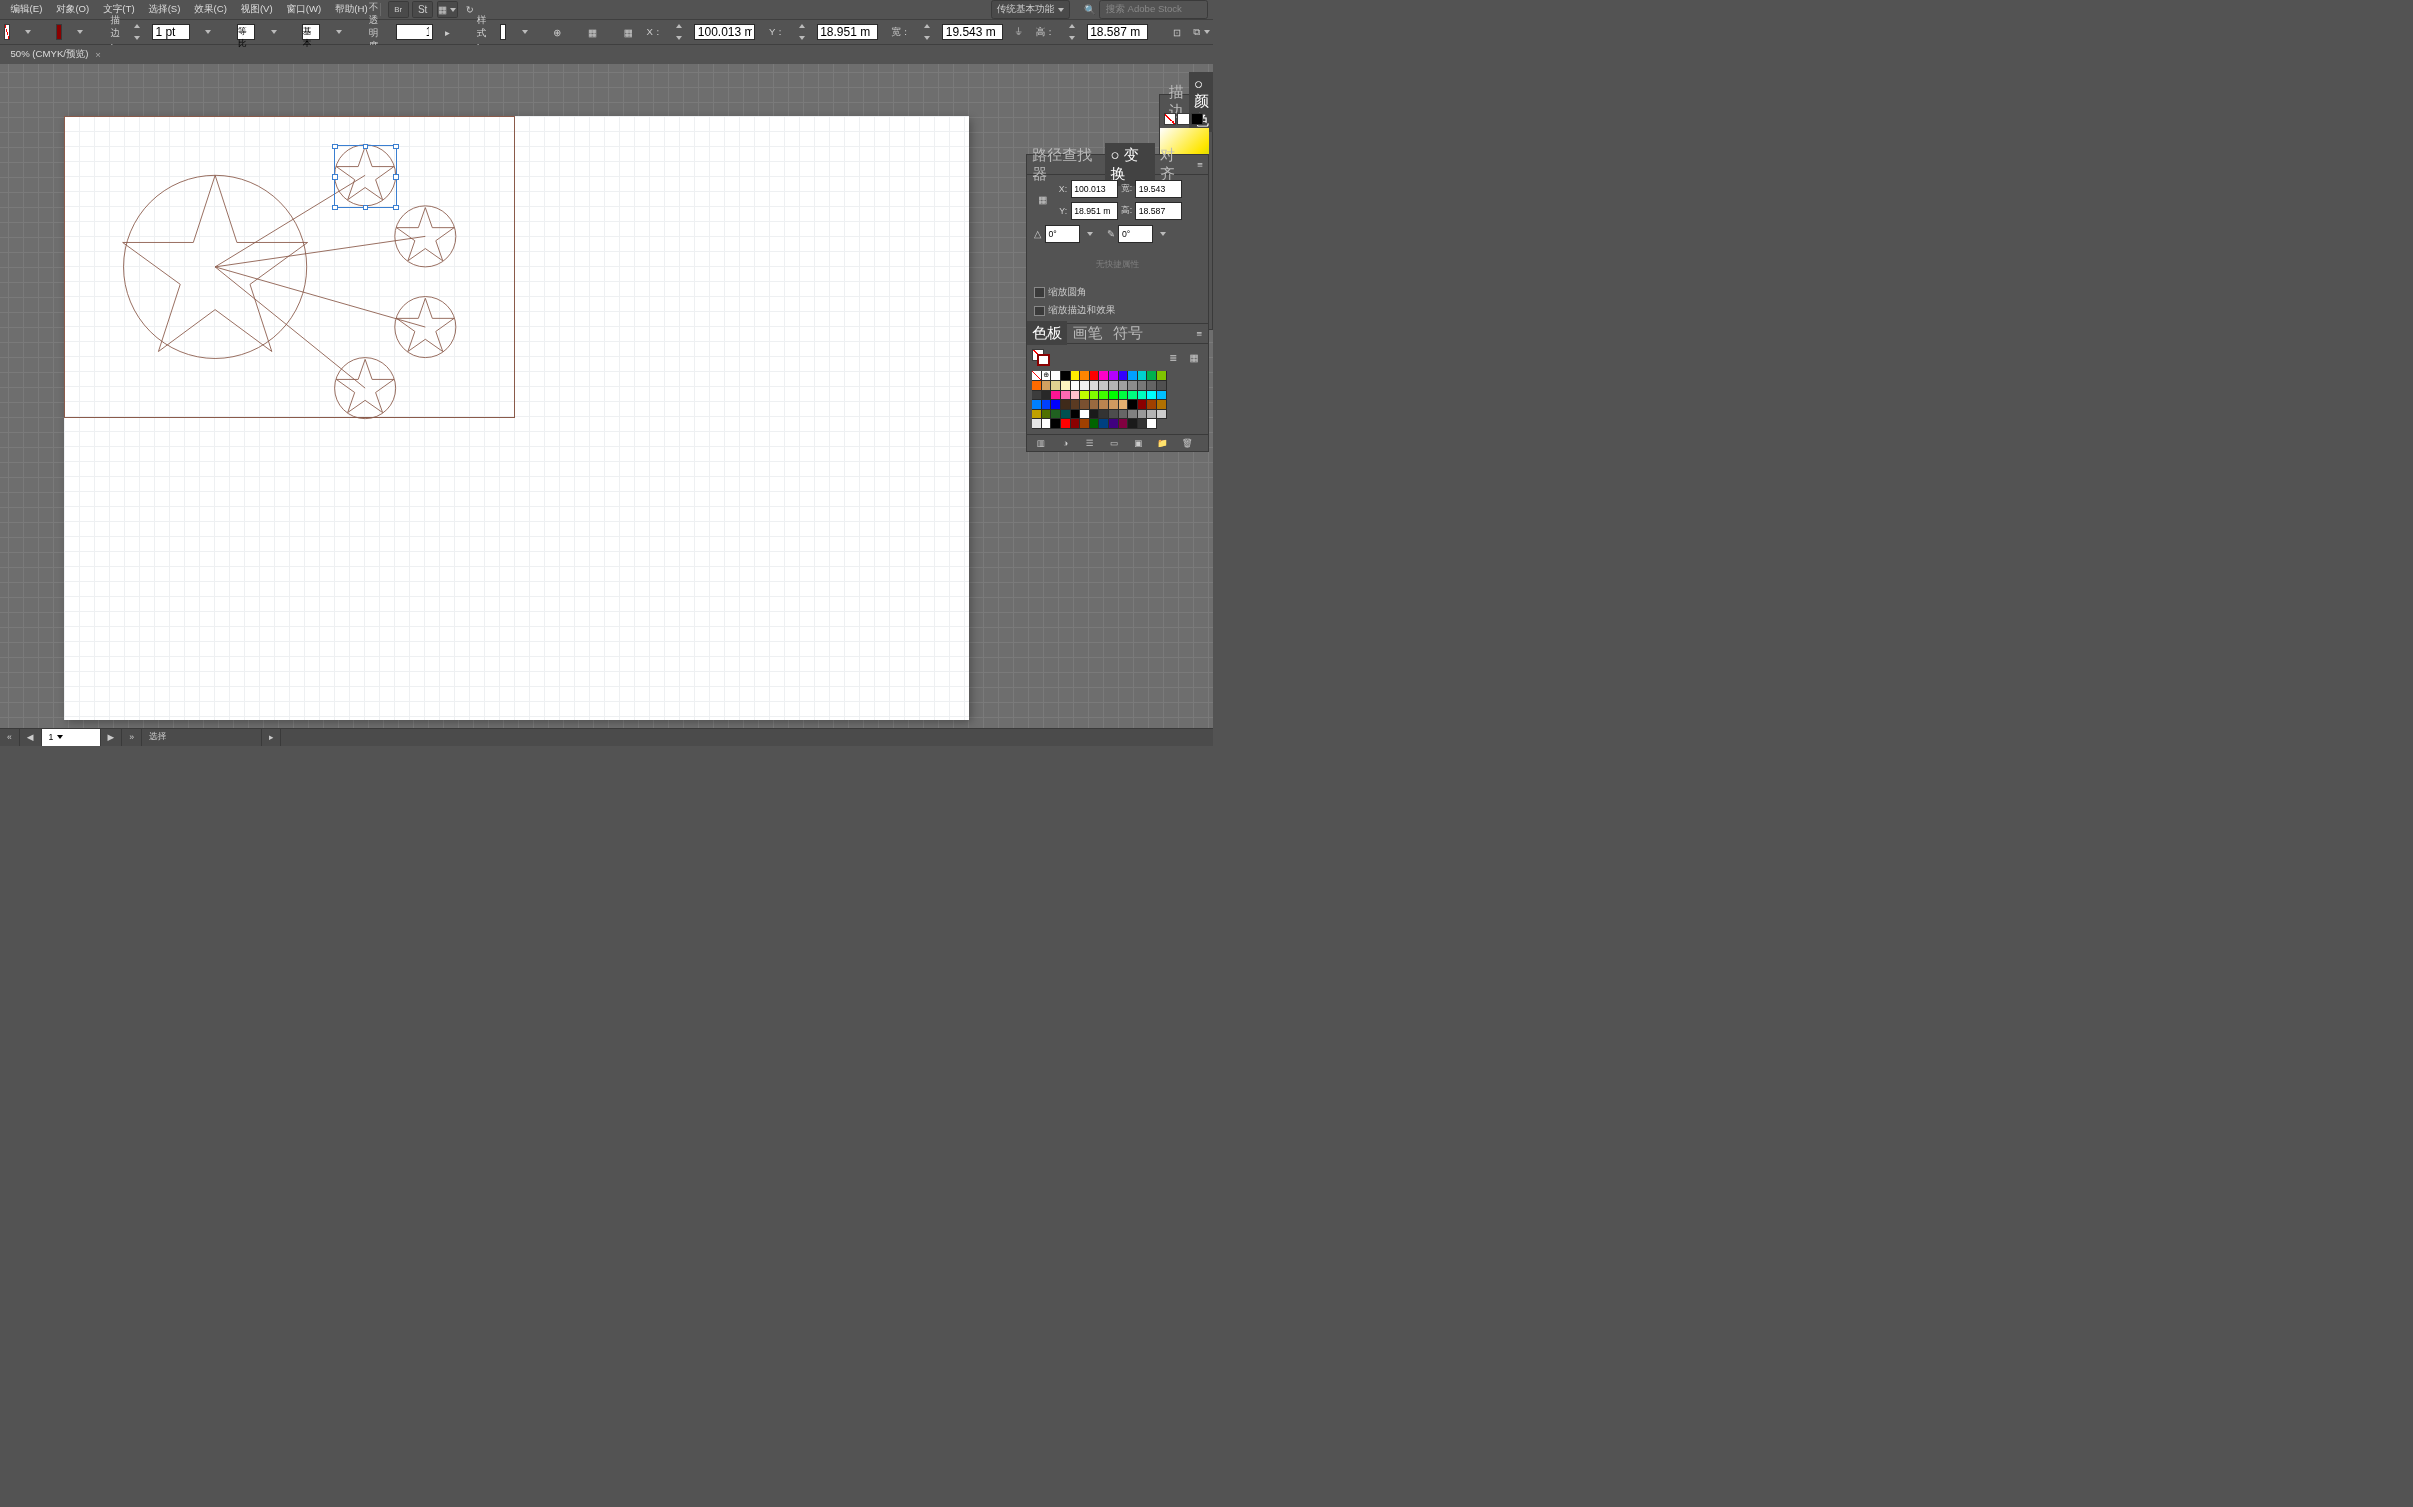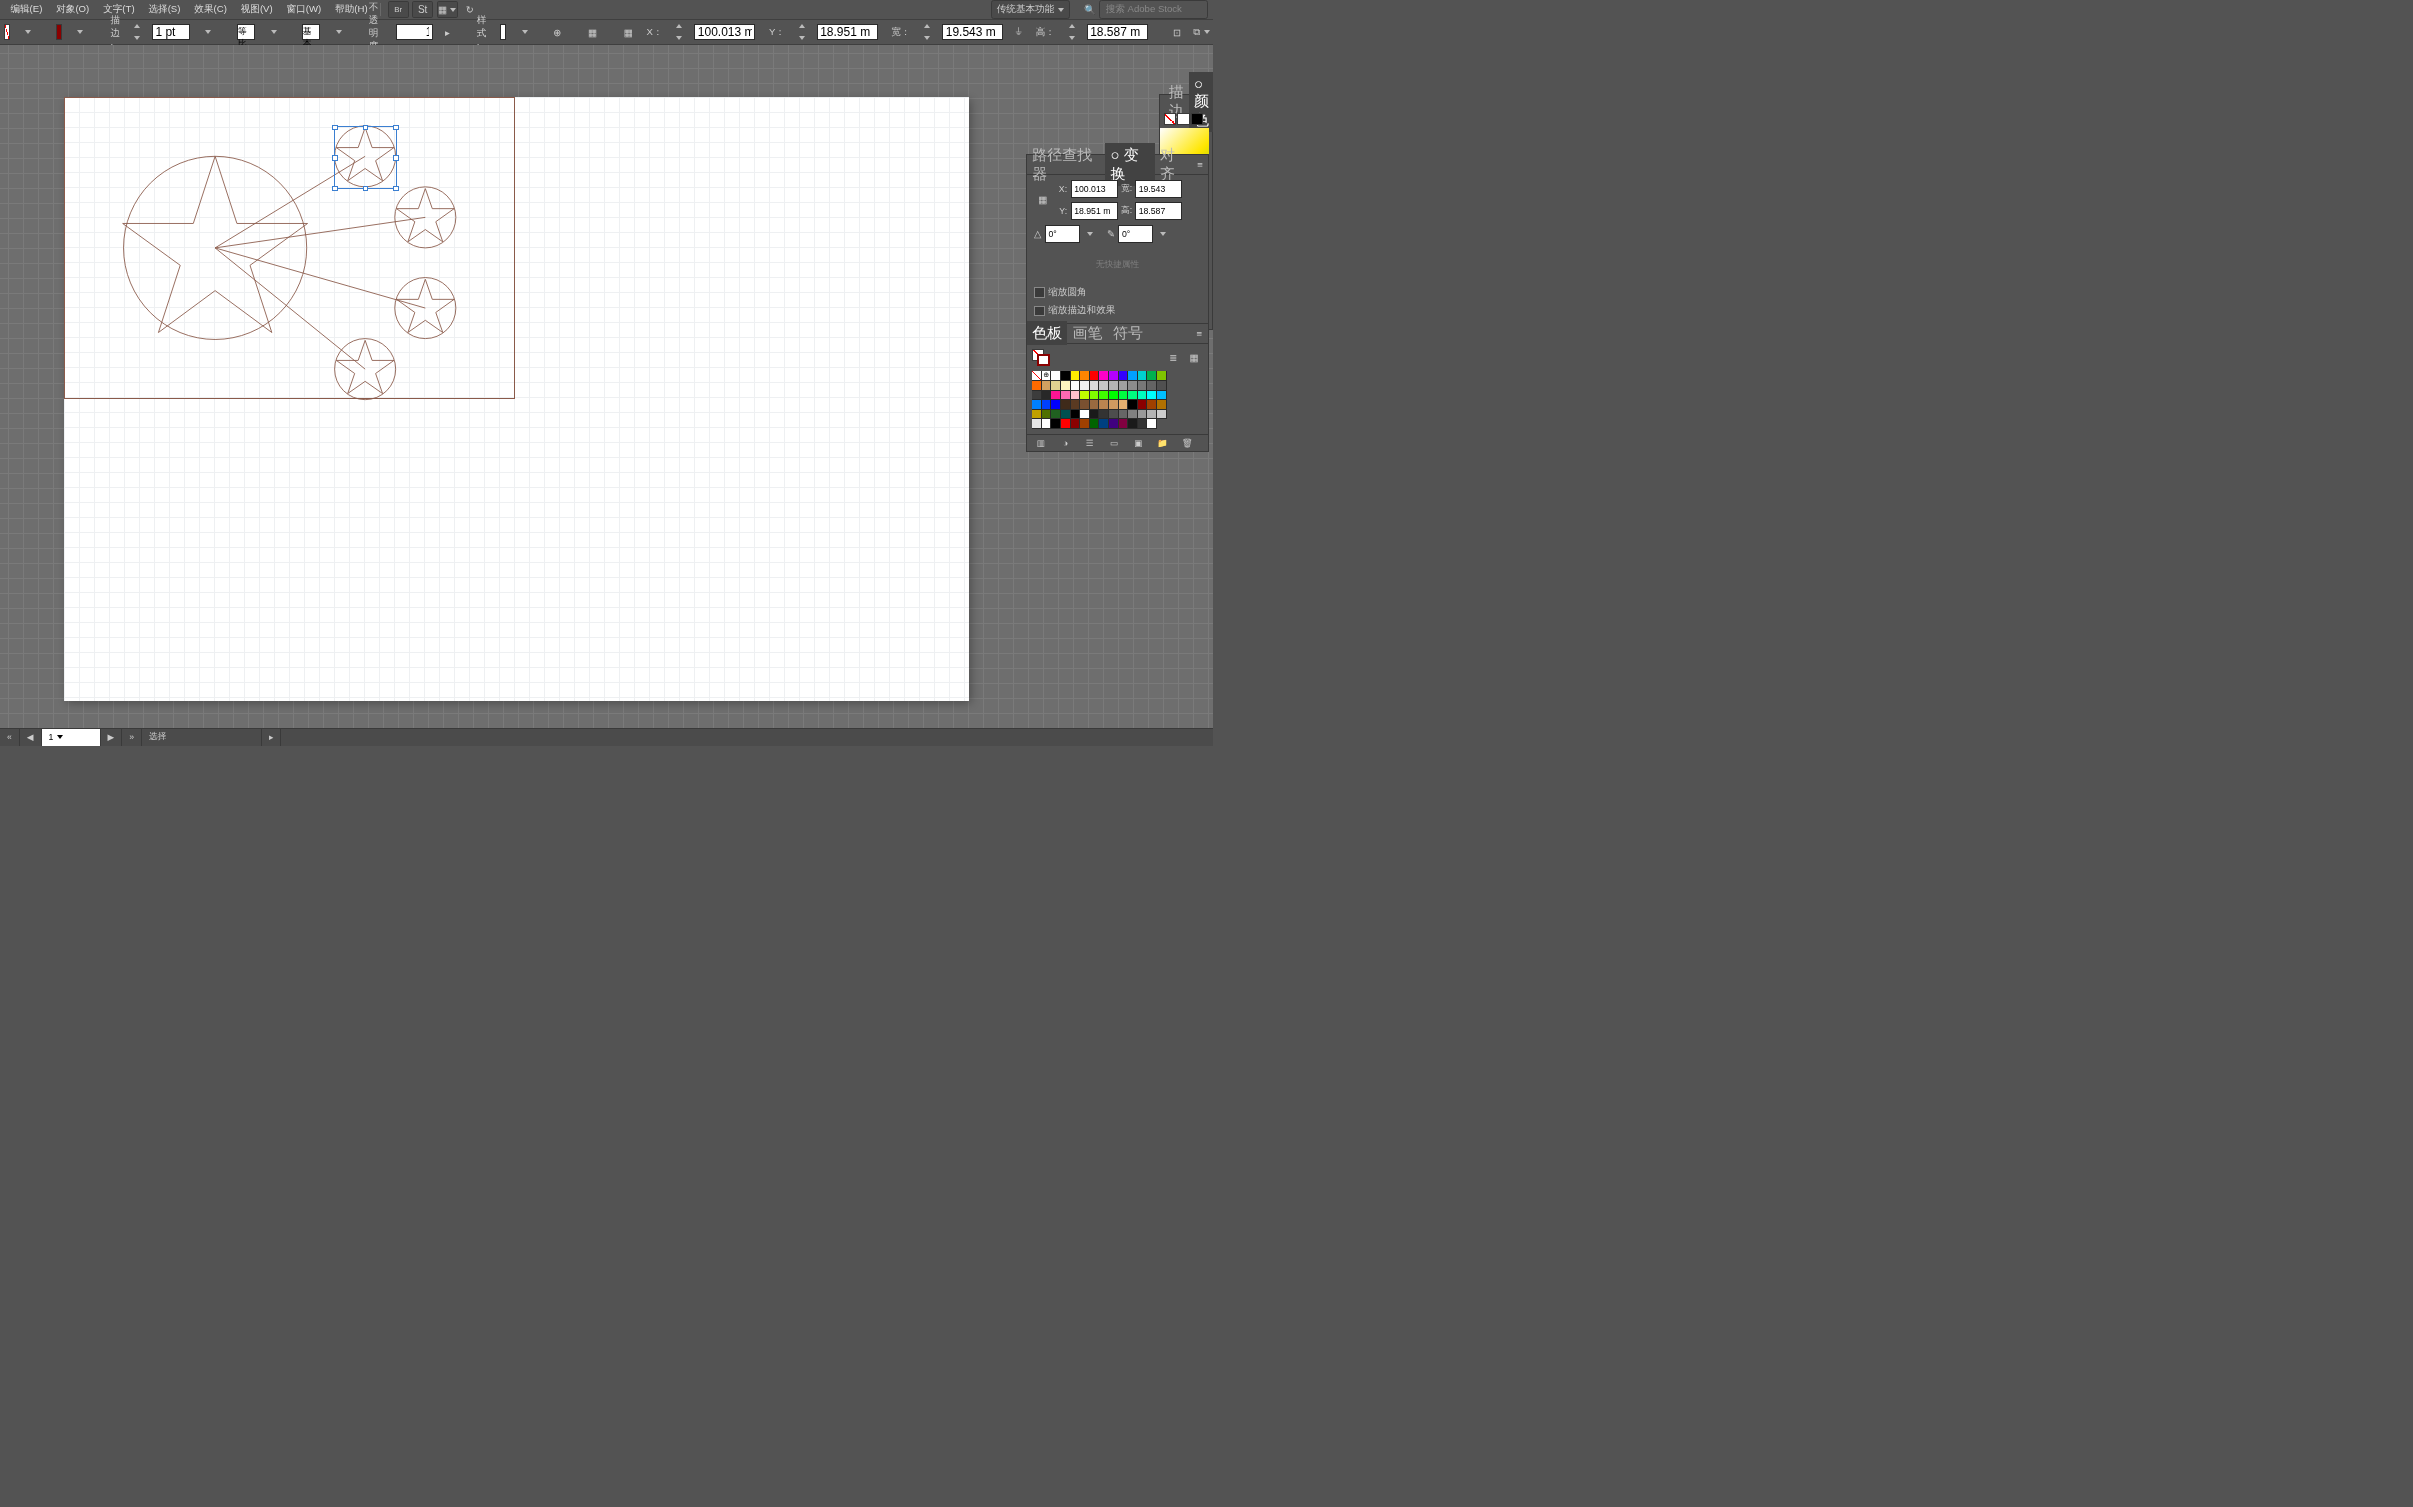--- a/index.html
+++ b/index.html
@@ -157,20 +157,26 @@
     <span class="stepper">
         <span class="up"></span>
         <span class="down"></span>
       </span>
     <input class="num-input" value="18.587 m" style="">
     <span style="width:5.2px"></span>
     <span class="iconcell">⊡</span>
     <span class="iconcell">⧉<span class="chev"></span></span>
   </div>
 
+  <div class="tabbar hstack">
+    <span class="doc-tab hstack">
+      <span>50% (CMYK/预览)</span>
+      <span class="x">×</span>
+    </span>
+  </div>
 
   <div class="workarea">
     <div class="canvas-wrap">
       <div class="artboard">
         <div class="flag-outline"></div>
 
         <svg class="drawing" width="454" height="314" viewBox="0 0 520 360">
 
           <circle cx="173" cy="173" r="105"></circle>
           <polygon points="173,68 198,145 279,145 213,193 238,270 173,222 108,270 133,193 67,145 148,145"></polygon>

